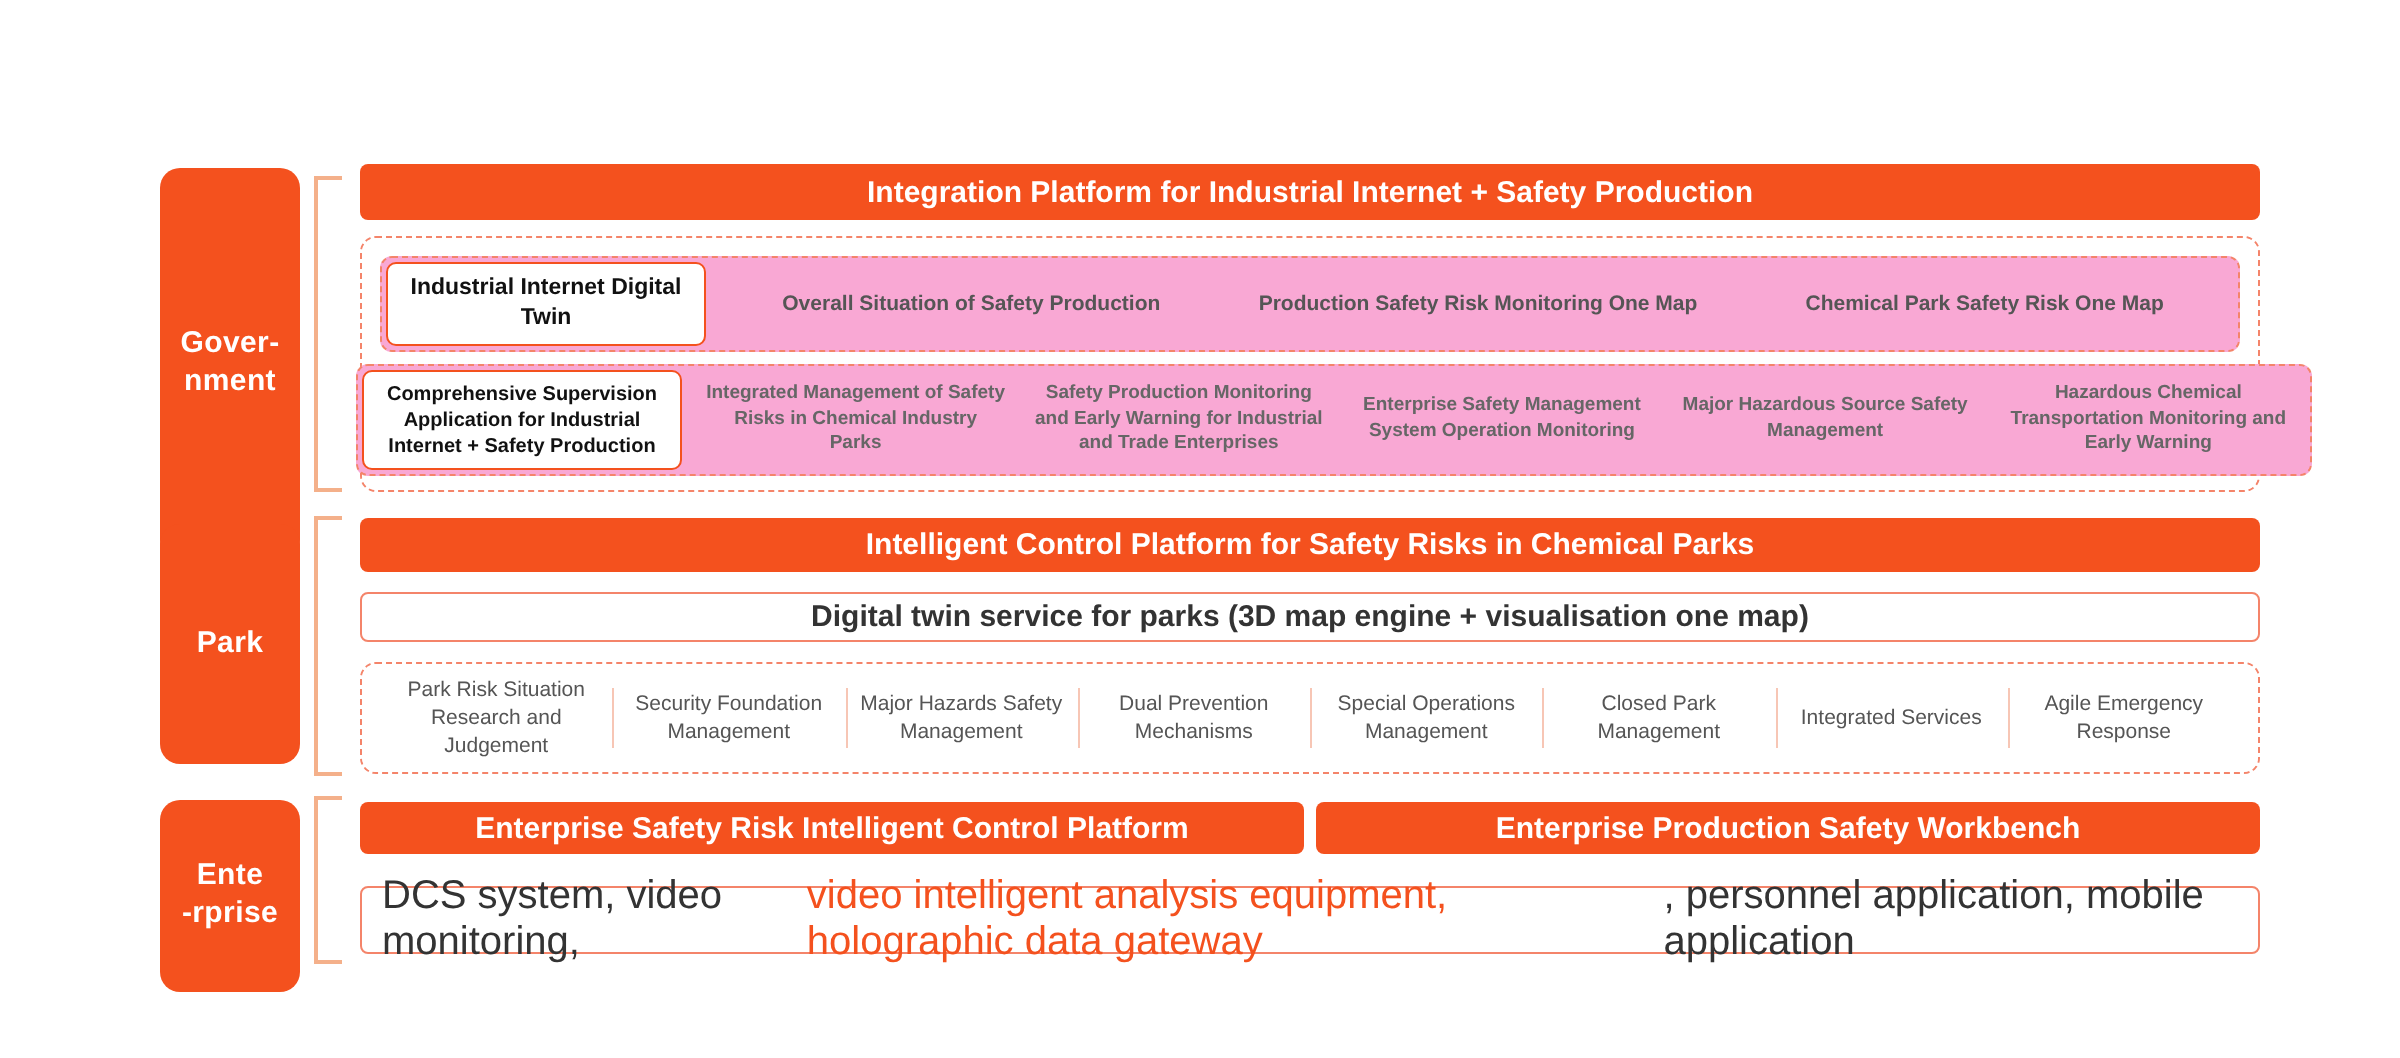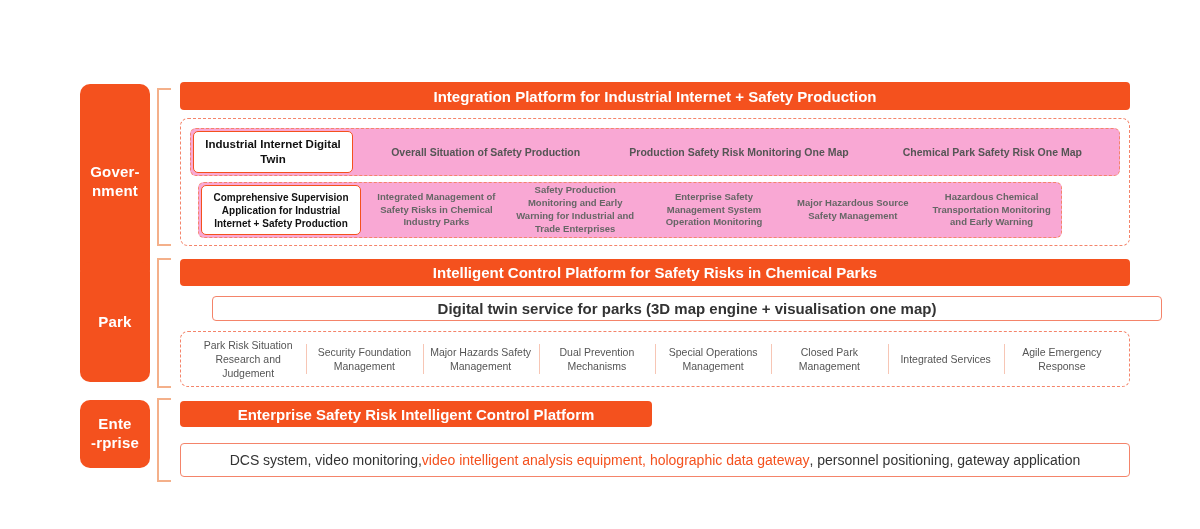--- a/index.html
+++ b/index.html
@@ -164,25 +164,25 @@
 
   
   .bottom-bar {
     position: absolute;
     border: 1px solid #f4846a;
     border-radius: 4px;
     background: #fff;
     display: flex;
     align-items: center;
     justify-content: center;
-    font-size: 14px;
+    font-size: 20px;
     color: #333;
     box-sizing: border-box;
-    padding: 0 22px;
-    text-align: right;
+    padding: 0 10px;
+    text-align: left;
   }
   .hl { color: #f4511e; }
 </style>
 </head>
 <body>
 
 <div class="canvas">
 
   <div class="pill" style="left:80px; top:84px; width:70px; height:196px; white-space:pre-line;">Gover-
 nment</div>
@@ -193,57 +193,58 @@
 
   <div class="group-dashed" style="left:180px; top:118px; width:950px; height:128px;"></div>
 
   <div class="row-dashed" style="left:190px; top:128px; width:930px; height:48px;">
     <div class="cell cell-highlight" style="flex:0 0 160px; margin:2px 6px 2px 2px;">Industrial Internet Digital Twin</div>
     <div class="cell">Overall Situation of Safety Production</div>
     <div class="cell">Production Safety Risk Monitoring One Map</div>
     <div class="cell">Chemical Park Safety Risk One Map</div>
   </div>
 
-  <div class="row-dashed" style="left:198px; top:182px; width:864px; height:56px;">
+  <div class="row-dashed" style="left:178px; top:182px; width:978px; height:56px;">
     <div class="cell cell-highlight sm" style="flex:0 0 160px; margin:2px 6px 2px 2px;">Comprehensive Supervision Application for Industrial Internet + Safety Production</div>
     <div class="cell small">Integrated Management of Safety Risks in Chemical Industry Parks</div>
     <div class="cell small">Safety Production Monitoring and Early Warning for Industrial and Trade Enterprises</div>
     <div class="cell small">Enterprise Safety Management System Operation Monitoring</div>
     <div class="cell small">Major Hazardous Source Safety Management</div>
     <div class="cell small">Hazardous Chemical Transportation Monitoring and Early Warning</div>
   </div>
 
   <div class="pill" style="left:80px; top:262px; width:70px; height:120px;">Park</div>
 
   <div class="bracket" style="left:157px; top:258px; width:14px; height:130px;"></div>
 
   <div class="banner" style="left:180px; top:259px; width:950px; height:27px;">Intelligent Control Platform for Safety Risks in Chemical Parks</div>
 
-  <div class="outline-bar" style="left:180px; top:296px; width:950px; height:25px;margin-left:32px;">Digital twin service for parks (3D map engine + visualisation one map)</div>
+  <div class="outline-bar" style="left:180px; top:296px; width:950px; height:25px;">Digital twin service for parks (3D map engine + visualisation one map)</div>
 
   <div class="group-dashed" style="left:180px; top:331px; width:950px; height:56px;"></div>
 
   <div class="chips" style="left:190px; top:338px; width:930px; height:42px; border:none;">
     <div class="chip">Park Risk Situation Research and Judgement</div>
     <div class="chip">Security Foundation Management</div>
     <div class="chip">Major Hazards Safety Management</div>
     <div class="chip">Dual Prevention Mechanisms</div>
     <div class="chip">Special Operations Management</div>
     <div class="chip">Closed Park Management</div>
     <div class="chip">Integrated Services</div>
     <div class="chip">Agile Emergency Response</div>
   </div>
 
-  <div class="pill" style="left:80px; top:400px; width:70px; height:68px; white-space:pre-line;">Ente
+  <div class="pill" style="left:80px; top:400px; width:70px; height:96px; white-space:pre-line;">Ente
 -rprise</div>
 
   <div class="bracket" style="left:157px; top:398px; width:14px; height:84px;"></div>
 
   <div class="banner" style="left:180px; top:401px; width:472px; height:26px;">Enterprise Safety Risk Intelligent Control Platform</div>
 
+  <div class="banner" style="left:658px; top:401px; width:472px; height:26px;">Enterprise Production Safety Workbench</div>
 
   <div class="bottom-bar" style="left:180px; top:443px; width:950px; height:34px;">
     <span>DCS system, video monitoring, </span>
       <span class="hl">video intelligent analysis equipment, holographic data gateway</span>
-      <span>, personnel positioning, gateway application</span>
+      <span>, personnel application, mobile application</span>
   </div>
 
 </div>
 
 </body></html>

